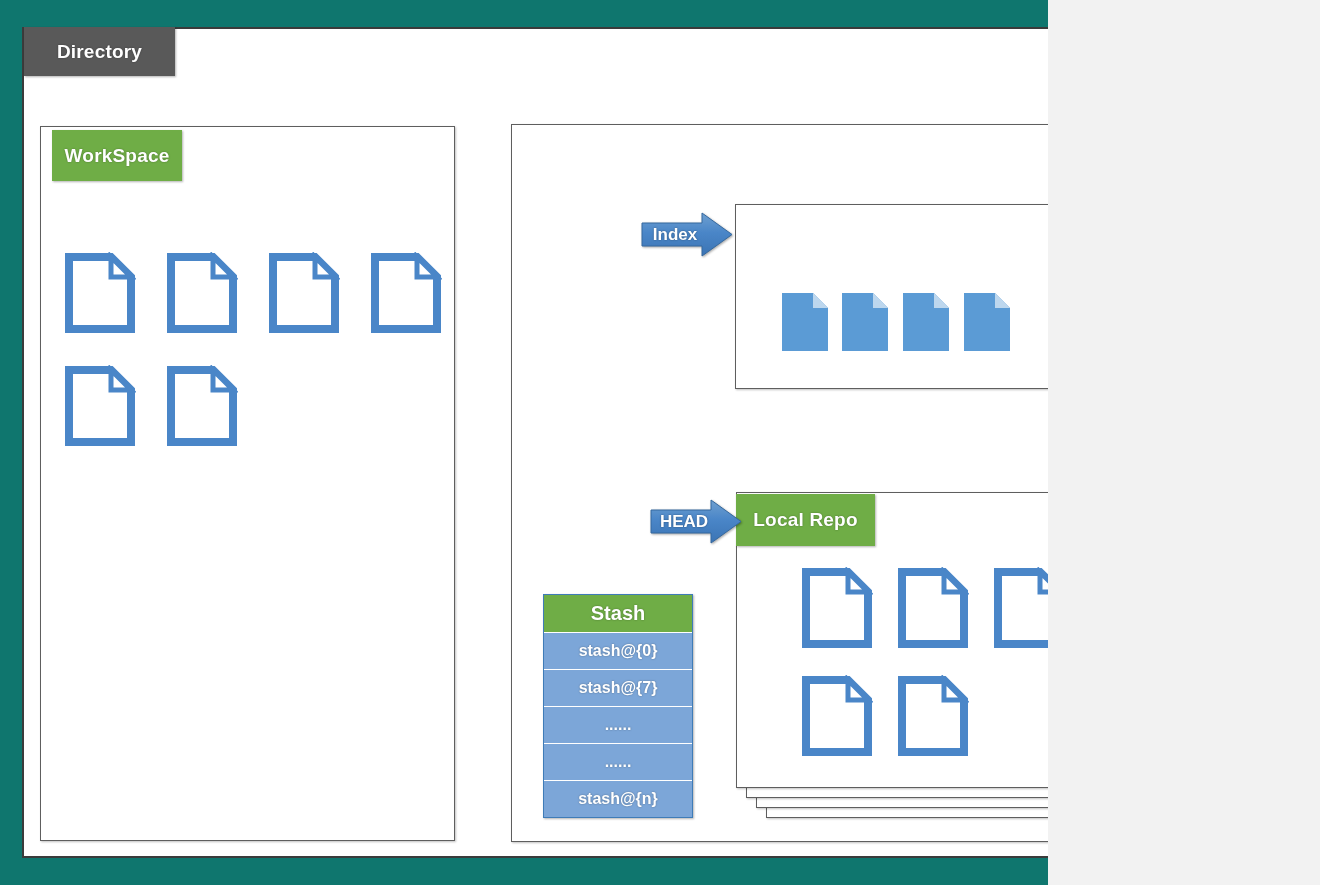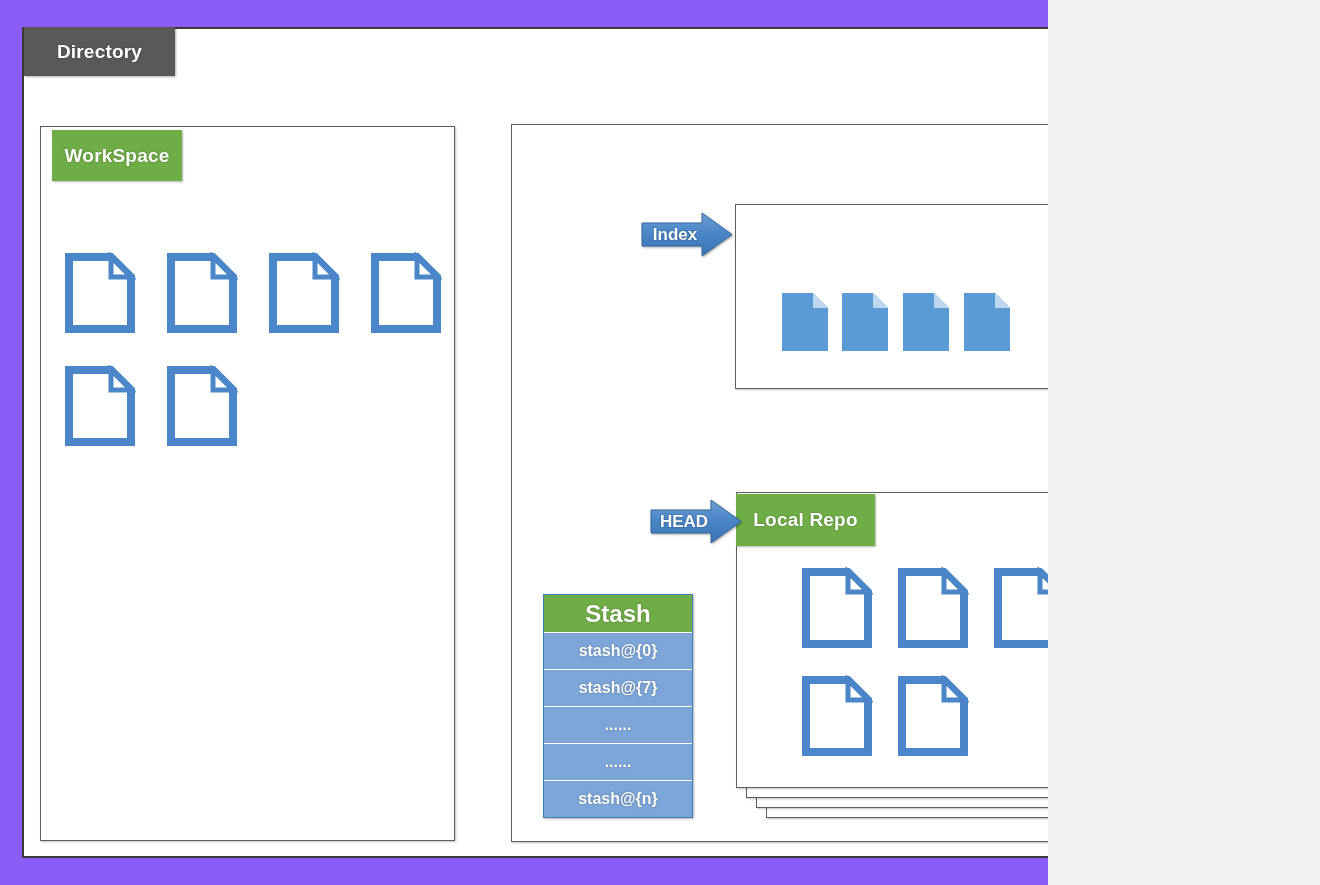--- a/index.html
+++ b/index.html
@@ -7,21 +7,21 @@
     padding: 0;
     background: #f2f2f2;
   }
   body {
     font-family: "Liberation Sans", sans-serif;
   }
   #canvas {
     position: relative;
     width: 1048px;
     height: 885px;
-    background: #8b5cf6;
+    background: #0f766e;
     overflow: hidden;
   }
 
   
   .frame {
     position: absolute;
     background: #ffffff;
     border: 2px solid #3b3b3b;
     box-sizing: border-box;
   }
@@ -97,21 +97,21 @@
     align-items: center;
     justify-content: center;
     color: #ffffff;
     font-weight: bold;
     font-size: 16px;
     text-shadow: 0 0 2px rgba(0,0,0,0.35);
     border-bottom: 1px solid #ffffff;
   }
   .stash-head {
     background: #6FAD46;
-    font-size: 24px;
+    font-size: 20px;
   }
   .stash-item { background: #7CA6D8; }
   .stash-row:last-child { border-bottom: none; }
 </style>
 </head>
 <body>
 
 <div id="canvas">
 
   <div class="frame" style="left:22px; top:27px; width:1288px; height:831px;"></div>

